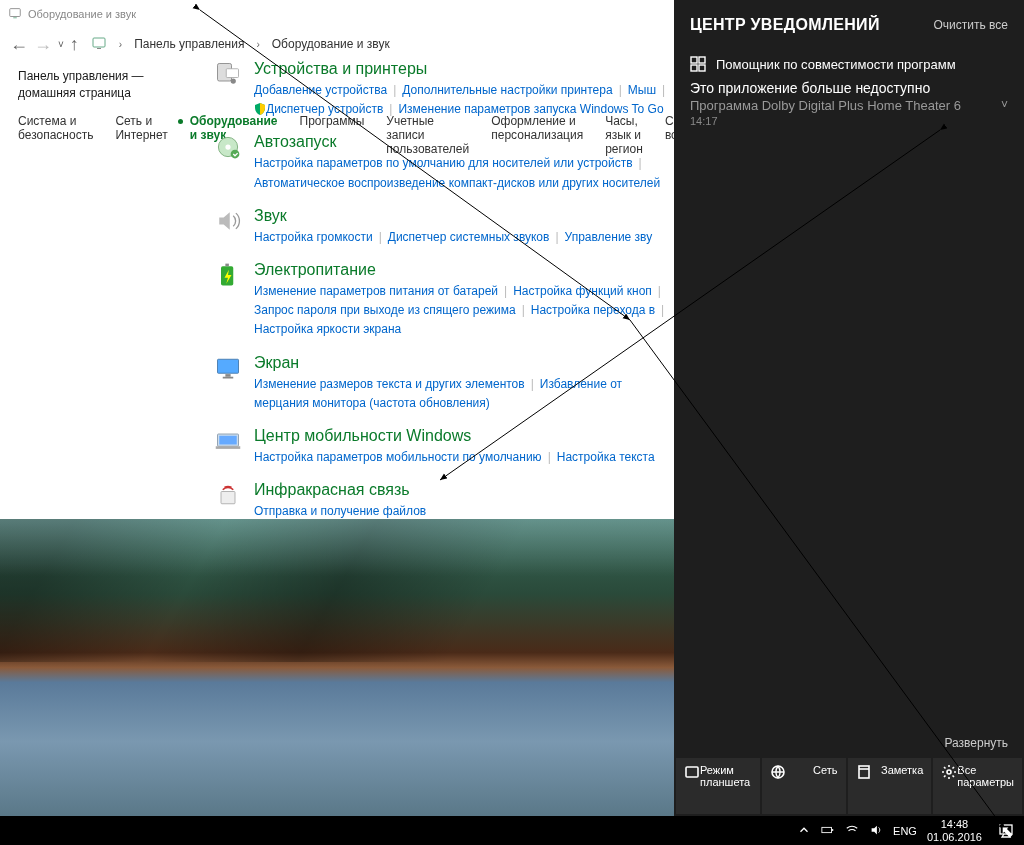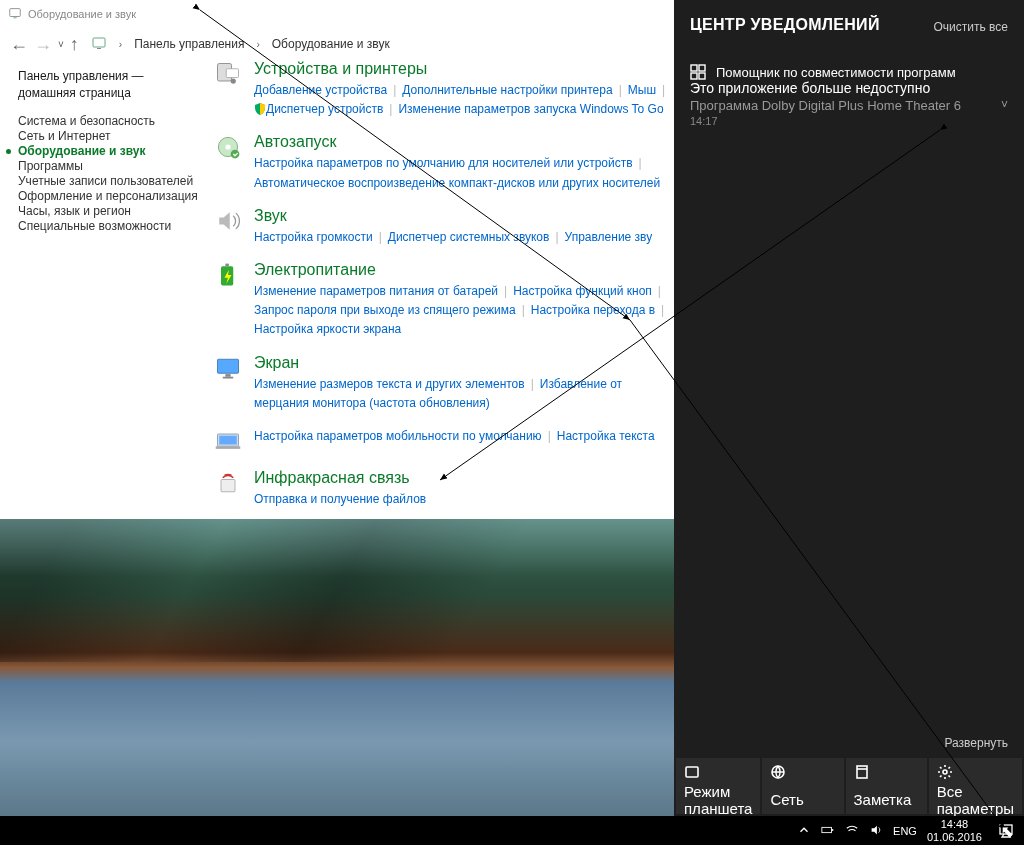--- a/index.html
+++ b/index.html
@@ -10,21 +10,21 @@
 .nav-btns{display:flex;align-items:center;gap:6px;color:#666}
 .nav-arrow{font-size:18px;line-height:1}
 .chev{font-size:10px;color:#555}
 .crumb-box{display:flex;align-items:center;gap:4px;font-size:12px;color:#333}
 .crumb-box .ic svg{width:16px;height:16px}
 .crumb-box .sep{color:#666;font-size:10px}
 .crumb-box span{padding:2px 4px}
 .body-wrap{position:absolute;top:60px;left:0;width:674px;bottom:0}
 .sidebar{position:absolute;top:8px;left:18px;width:180px}
 .side-home{color:#1a1a1a;font-size:12px;line-height:1.4;margin-bottom:12px}
-.side-list{display:flex;flex-direction:column;gap:1px}
+.side-list{display:flex;flex-direction:row;gap:22px}
 .side-item{color:#333;font-size:12px;cursor:pointer}
 .side-item.active{color:#0a7a2a;font-weight:600;position:relative}
 .side-item.active::before{content:"";position:absolute;left:-12px;top:5px;width:5px;height:5px;background:#0a7a2a;border-radius:50%}
 .main{position:absolute;top:0;left:214px;right:0}
 .cat{display:flex;gap:12px;margin-bottom:14px}
 .cat-icon{width:28px;height:28px;flex-shrink:0;display:flex;align-items:center;justify-content:center}
 .cat-body{flex:1}
 .cat-title{color:#0a7a2a;font-size:16px;font-weight:400;margin-bottom:3px}
 .sublinks{color:#0066cc;font-size:12px;line-height:1.6}
 .sublinks a{color:#0066cc;text-decoration:none;cursor:pointer}
@@ -32,34 +32,34 @@
 .shield{display:inline-block;width:12px;height:12px;vertical-align:-2px}
 .wallpaper{position:absolute;top:519px;left:0;width:674px;height:297px;background:linear-gradient(to bottom,#3a6a5a 0%,#2a4a3a 25%,#4a2a18 45%,#8a5a3a 50%,#5a7a9a 55%,#7a98b0 75%,#5a7888 100%)}
 .wallpaper::after{content:"";position:absolute;top:0;left:0;right:0;height:48%;background:linear-gradient(to bottom,rgba(200,240,255,.3)0%,rgba(60,90,70,0)40%),linear-gradient(120deg,rgba(0,0,0,.3)10%,rgba(0,0,0,0)30%,rgba(0,0,0,.3)50%,rgba(0,0,0,0)70%)}
 .taskbar{position:absolute;bottom:0;left:0;width:1024px;height:29px;background:#000;display:flex;justify-content:flex-end;align-items:center;color:#fff;font-size:11px;gap:10px;padding-right:4px}
 .tray{display:flex;align-items:center;gap:10px}
 .tray .ico svg{width:14px;height:14px;fill:#fff}
 .clock{text-align:center;line-height:1.15;font-size:11px}
 .notif-btn{width:28px;height:29px;display:flex;align-items:center;justify-content:center}
 .action-center{position:absolute;top:0;right:0;width:350px;height:816px;background:#1e1e1e;color:#fff;display:flex;flex-direction:column}
 .ac-top{padding:16px 16px 10px}
-.ac-header{display:flex;justify-content:space-between;align-items:flex-end;margin-bottom:26px}
+.ac-header{display:flex;justify-content:space-between;align-items:center;margin-bottom:18px}
 .ac-title{font-size:16px;font-weight:600;letter-spacing:.3px}
 .ac-clear{font-size:12px;color:#ccc;cursor:pointer}
 .notif-card{padding:4px 0}
-.notif-app{display:flex;align-items:center;gap:10px;font-size:13px;color:#fff;}
+.notif-app{display:flex;align-items:center;gap:10px;font-size:13px;color:#fff;margin-bottom:8px}
 .notif-app svg{width:16px;height:16px;stroke:#fff;fill:none;stroke-width:1.4}
 .notif-head{font-size:14px;color:#fff;margin-bottom:2px}
 .notif-sub{font-size:13px;color:#999;display:flex;justify-content:space-between;}
 .chev-d{color:#999;font-size:12px}
 .notif-time{font-size:11px;color:#888;margin-top:2px}
 .ac-flex{flex:1}
 .ac-expand{text-align:right;padding:0 16px 8px;font-size:12px;color:#ccc}
 .quick-row{display:flex;gap:2px;padding:0 2px 2px}
-.qa{flex:1;height:56px;background:#2b2b2b;padding:6px 8px;display:flex;flex-direction:column;justify-content:space-between;cursor:pointer;font-size:15px;color:#fff}
+.qa{flex:1;height:56px;background:#2b2b2b;padding:6px 8px;display:flex;flex-direction:row;justify-content:space-between;cursor:pointer;font-size:11px;color:#fff}
 .qa svg{width:16px;height:16px;stroke:#fff;fill:none;stroke-width:1.6}
 .arrows{position:absolute;top:0;left:0;width:1024px;height:845px;pointer-events:none}
 .cursor-ptr{position:absolute;bottom:4px;right:10px;font-size:16px;color:#fff;pointer-events:none}
 </style>
 </head>
 <body>
 
 <div class="win-title">
   <span><svg viewBox="0 0 16 16" fill="#6a8">
         <rect x="2" y="3" width="12" height="9" rx="1" fill="none" stroke="#888"></rect>
@@ -172,20 +172,21 @@
       </div>
       <div class="cat">
         <div class="cat-icon">
           <svg viewBox="0 0 32 32">
             <rect x="4" y="8" width="24" height="14" rx="1" fill="#cde" stroke="#89a"></rect>
             <rect x="2" y="22" width="28" height="3" fill="#aaa"></rect>
             <rect x="6" y="10" width="20" height="10" fill="#6af"></rect>
           </svg>
         </div>
         <div class="cat-body">
+          <div class="cat-title">Центр мобильности Windows</div>
           <div class="sublinks"><a>Настройка параметров мобильности по умолчанию</a><span class="d">|</span><a>Настройка текста</a></div>
         </div>
       </div>
       <div class="cat">
         <div class="cat-icon">
           <svg viewBox="0 0 32 32">
             <rect x="8" y="12" width="16" height="14" rx="1" fill="#eee" stroke="#aaa"></rect>
             <path d="M10 10a8 8 0 0112 0M12 7a12 12 0 018 0" stroke="#c33" fill="none" stroke-width="1.8"></path>
           </svg>
         </div>

